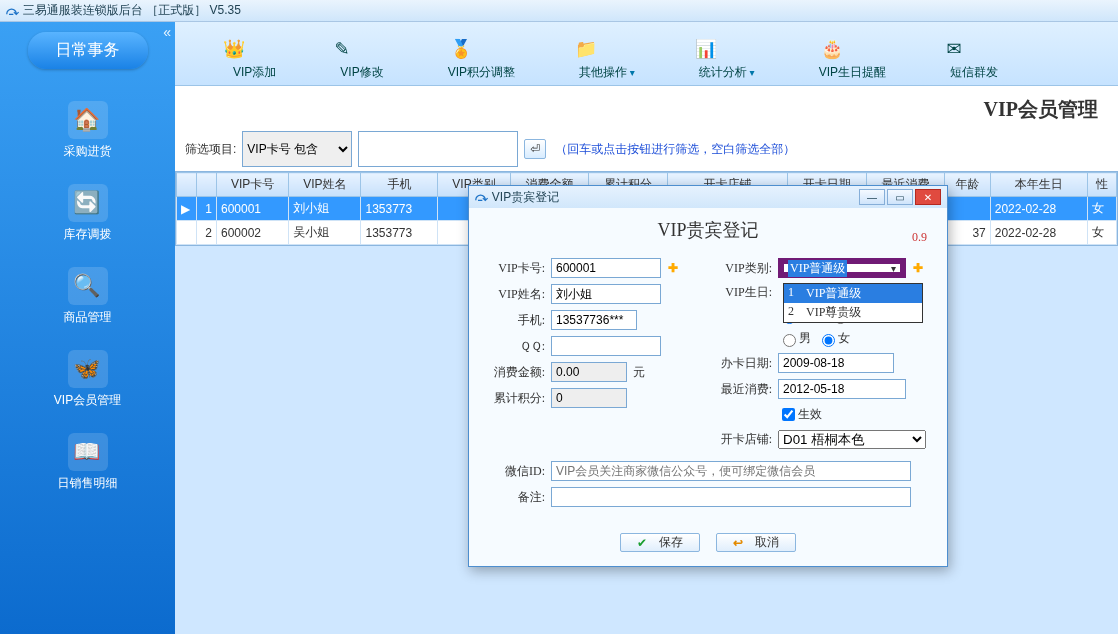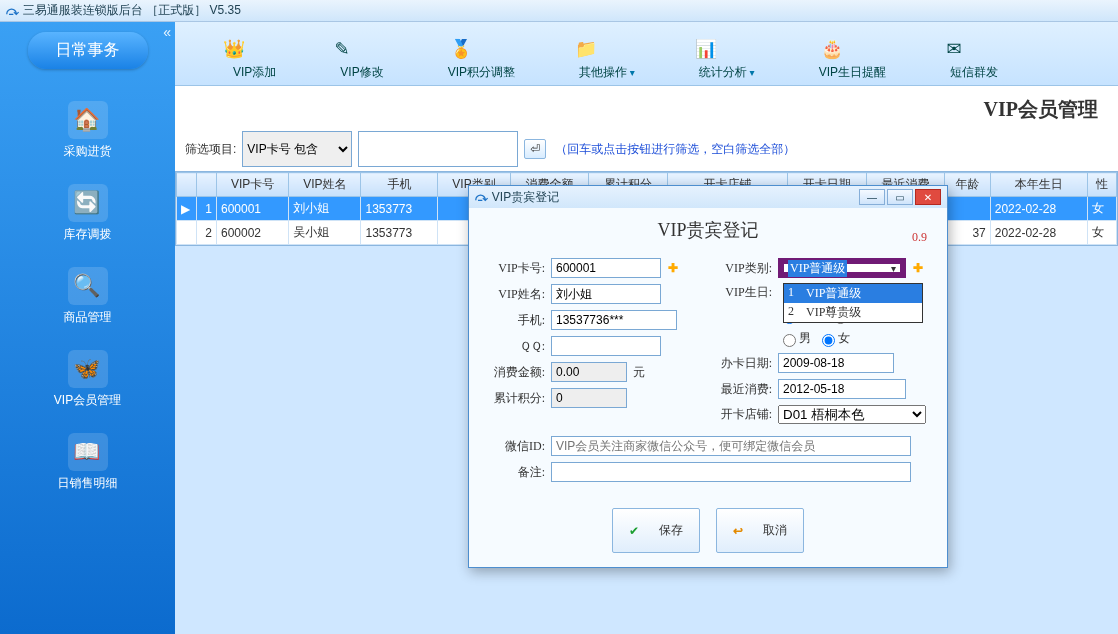--- a/index.html
+++ b/index.html
@@ -49,21 +49,21 @@
   .sel { border:6px solid #701a75; background:#fff; height:20px; display:flex; align-items:center; padding:0 4px; position:relative;}
   .sel .selval { background:#2a7ee1; color:#fff; padding:0 2px; font-size:12px;}
   .sel .drop { margin-left:auto; font-size:10px; color:#333;}
   .dd-list { position:absolute; left:-1px; top:19px; width:140px; background:#fff; border:1px solid #333; z-index:5;}
   .dd-item { display:flex; padding:1px 4px; font-family:SimSun; font-size:12px;}
   .dd-item.sel0 { background:#2a7ee1; color:#fff;}
   .dd-item .idx { width:18px;}
   .addicon { width:16px; height:16px; margin-left:4px; color:#fa0; font-weight:bold; display:flex; align-items:center; justify-content:center;}
   .wxhint { color:#999;}
   .btnrow { display:flex; justify-content:center; gap:16px; padding:12px 0 14px;}
-  .btn { border:1px solid #8bb6df; background:linear-gradient(#fff,#e0eefc); padding:13px 16px; border-radius:2px; cursor:pointer; display:flex; align-items:center; gap:20px;}
+  .btn { border:1px solid #8bb6df; background:linear-gradient(#fff,#e0eefc); padding:0 16px; border-radius:2px; cursor:pointer; display:flex; align-items:center; gap:12px;}
   .chk-ok::before{content:"✔"; color:#1a9e2f;}
   .chk-x::before{content:"↩"; color:#e38a00; font-weight:bold;}
 </style>
 </head>
 <body>
 
 <div class="titlebar">
   <span class="logoglyph">⤼</span>
   <span>三易通服装连锁版后台 ［正式版］ V5.35</span>
 </div>
@@ -217,21 +217,21 @@
             <label>VIP卡号:</label>
             <input type="text" style="width: 110px;" value="600001">
             <span class="addicon">✚</span>
           </div>
         <div class="fr">
             <label>VIP姓名:</label>
             <input type="text" style="width: 110px;" value="刘小姐">
           </div>
         <div class="fr">
             <label>手机:</label>
-            <input type="text" style="width: 126px;" value="13537736***">
+            <input type="text" style="width: 86px;" value="13537736***">
           </div>
         <div class="fr">
             <label>ＱＱ:</label>
             <input type="text" style="width: 110px;">
           </div>
         <div class="fr">
             <label>消费金额:</label>
             <input type="text" style="width: 76px; background: rgb(238, 238, 238);" value="0.00">
             <span class="unit">元</span>
           </div>
@@ -274,20 +274,25 @@
         </div>
         <div class="fr">
             <label>办卡日期:</label>
             <input type="text" style="width: 116px;" value="2009-08-18">
           </div>
         <div class="fr">
             <label>最近消费:</label>
             <input type="text" style="width: 128px;" value="2012-05-18">
           </div>
         <div class="fr">
+            <label></label>
+            <input type="checkbox" checked="" style="">
+            <span>生效</span>
+          </div>
+        <div class="fr">
             <label>开卡店铺:</label>
             <select style="width:148px"><option>D01 梧桐本色</option></select>
           </div>
       </div>
     </div>
     <div class="fr">
         <label>微信ID:</label>
         <input type="text" class="wxhint" style="width: 360px; color: #737373;" placeholder="VIP会员关注商家微信公众号，便可绑定微信会员">
       </div>
     <div class="fr">

